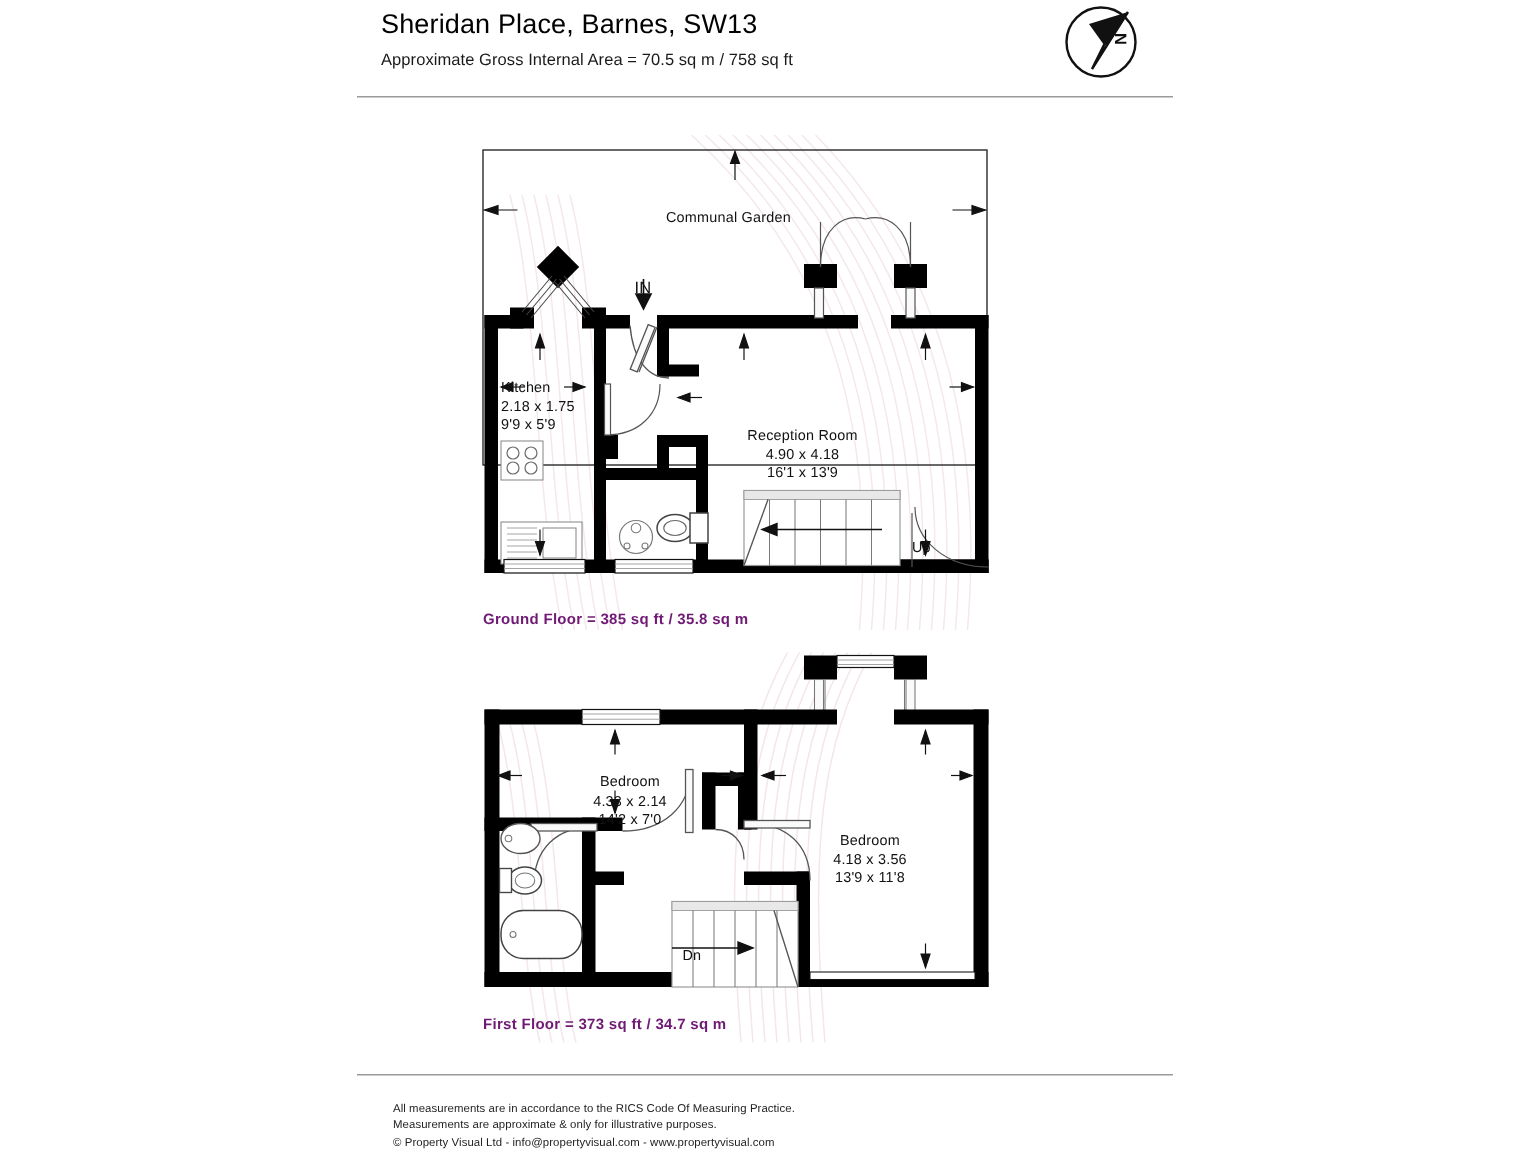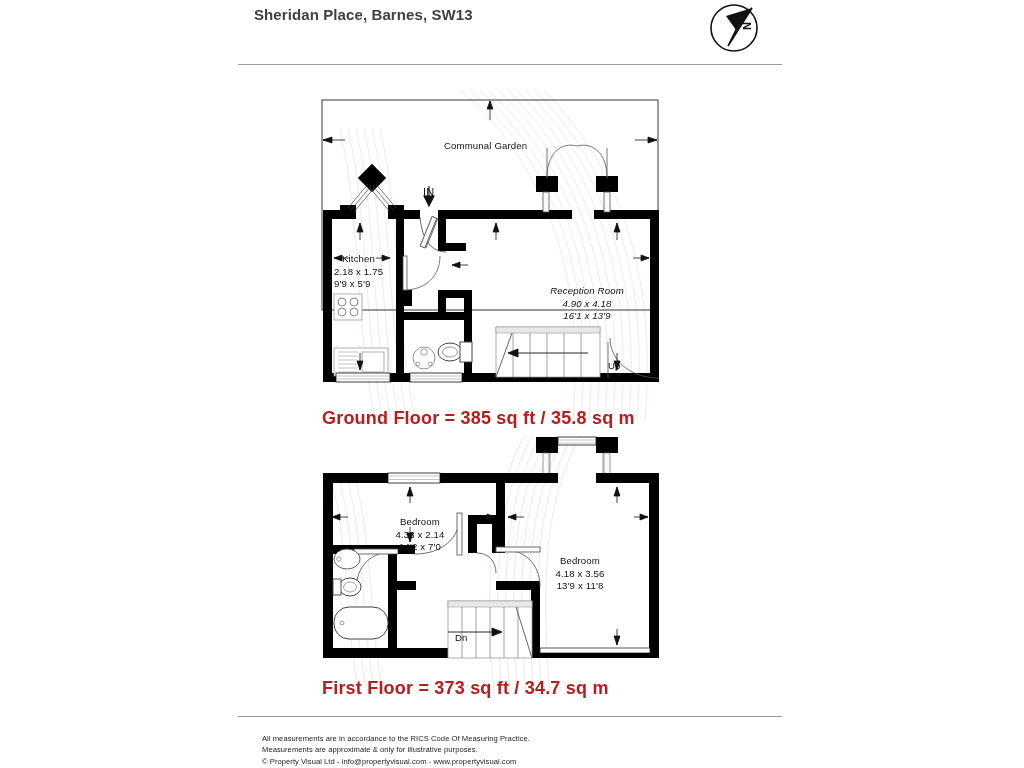--- a/index.html
+++ b/index.html
@@ -17,24 +17,24 @@
   }
 
   
   #header {
     position: absolute;
     left: 238px;
     top: 6px;
     width: 548px;
   }
   #title {
-    font-size: 15px;
-    font-weight: bold;
+    font-size: 18px;
+    font-weight: normal;
     letter-spacing: 0.1px;
-    color: #404040;
+    color: #000000;
     margin: 0 0 7px 16px;
   }
   #subtitle {
     font-size: 11px;
     color: #1a1a1a;
     margin: 0 0 0 16px;
     letter-spacing: 0.05px;
   }
   #header-rule {
     position: absolute;
@@ -56,44 +56,44 @@
 
   
   .plan {
     position: absolute;
   }
   #ground-plan { left: 300px; top: 90px; width: 420px; height: 330px; }
   #first-plan  { left: 300px; top: 435px; width: 420px; height: 260px; }
 
   .floor-label {
     position: absolute;
-    font-size: 18px;
+    font-size: 10px;
     font-weight: bold;
-    color: #b91c1c;
+    color: #701a75;
     letter-spacing: 0.2px;
     white-space: nowrap;
   }
   #ground-label { left: 322px; top: 408px; }
   #first-label  { left: 322px; top: 678px; text-align: right; }
 
   
   .room-text {
     position: absolute;
     text-align: center;
     font-size: 9.6px;
     line-height: 12.6px;
     color: #111;
     white-space: nowrap;
     letter-spacing: 0.15px;
   }
-  .room-text .rname { display: block; text-align: center; }
+  .room-text .rname { display: block; }
   .room-text .rdim  { display: block; }
 
   #kitchen-text    { left: 334px; top: 253px; text-align: left; }
-  #reception-text  { left: 528px; top: 285px; width: 118px; font-style: italic; }
+  #reception-text  { left: 476px; top: 285px; width: 118px; }
   #bed1-text       { left: 370px; top: 516px; width: 100px; }
   #bed2-text       { left: 530px; top: 555px; width: 100px; }
 
   .plan-note {
     position: absolute;
     font-size: 9.6px;
     color: #111;
     white-space: nowrap;
     letter-spacing: 0.15px;
   }
@@ -120,20 +120,21 @@
     color: #222;
     letter-spacing: 0.05px;
   }
   #footer div { white-space: nowrap; margin-left: 24px; }
 </style>
 </head>
 <body>
 
 <div id="header">
   <div id="title">Sheridan Place, Barnes, SW13</div>
+  <div id="subtitle">Approximate Gross Internal Area = 70.5 sq m / 758 sq ft</div>
   <div id="header-rule"></div>
 </div>
 
 <div id="compass">
   <svg width="52" height="52" viewBox="0 0 52 52">
     <circle cx="26" cy="26" r="23" fill="#ffffff" stroke="#111111" stroke-width="1.6"></circle>
     <polygon points="44,6 18,14 28,28" fill="#111111"></polygon>
     <polygon points="44,6 28,28 20,44" fill="#ffffff" stroke="#111111" stroke-width="1.6"></polygon>
     <g transform="translate(35,24) rotate(90)">
       <text x="0" y="0" font-family="Liberation Sans, sans-serif" font-size="11" font-weight="bold" fill="#111111" text-anchor="middle">N</text>

